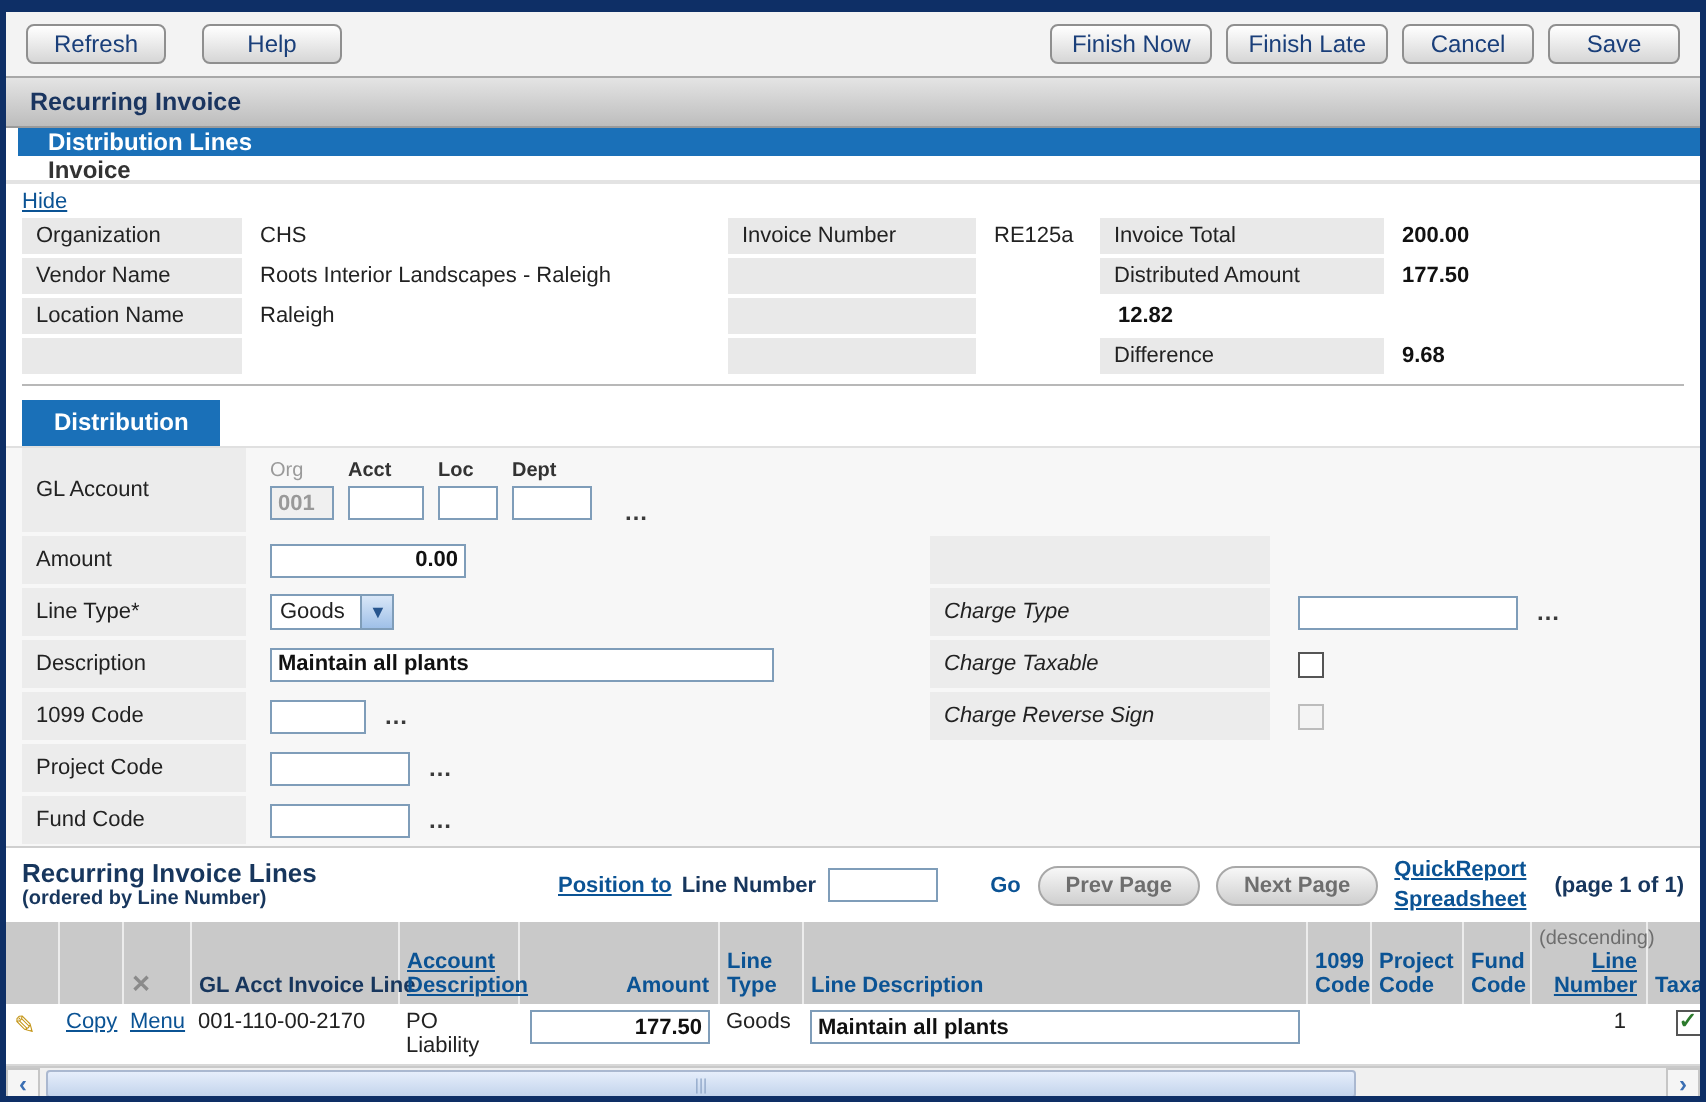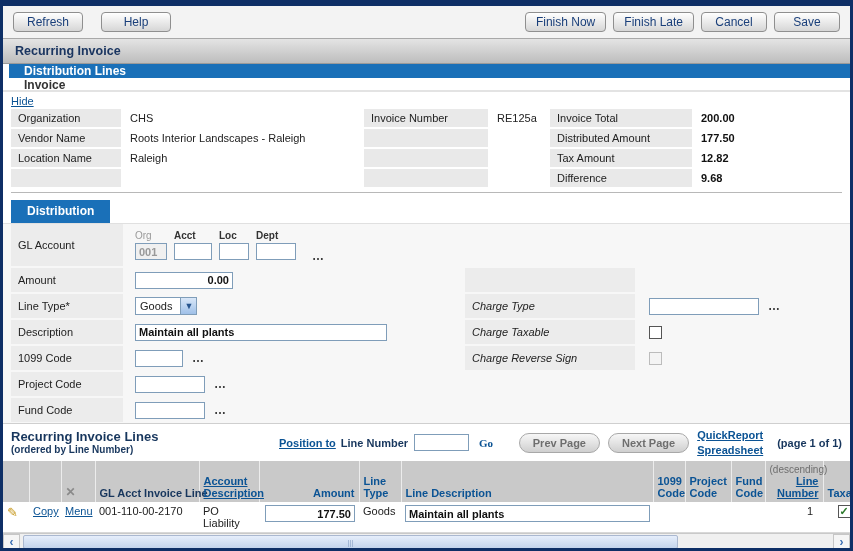--- a/index.html
+++ b/index.html
@@ -165,21 +165,20 @@
       <div class="sgroup g-right">
         <div class="srow">
           <div class="slabel">Invoice Total</div>
           <div class="svalue">200.00</div>
         </div>
         <div class="srow">
           <div class="slabel">Distributed Amount</div>
           <div class="svalue">177.50</div>
         </div>
         <div class="srow">
-          <div class="slabel">Tax Amount</div>
           <div class="svalue">12.82</div>
         </div>
         <div class="srow">
           <div class="slabel">Difference</div>
           <div class="svalue">9.68</div>
         </div>
       </div>
     </div>
     <div class="divider"></div>
   </div>
@@ -289,21 +288,21 @@
 
   <div class="lines-bar">
     <div class="lines-title-box">
       <div class="lines-title">Recurring Invoice Lines</div>
       <div class="lines-sub">(ordered by Line Number)</div>
     </div>
     <div class="pos-group">
       <span class="link">Position to</span>
       <span class="strong-navy" style="margin:0 6px 0 5px;">Line Number</span>
       <input class="inp" style="width: 55px;">
-      <span class="link" style="margin-left:10px; text-decoration:none;font-family:Liberation Serif, serif;">Go</span>
+      <span class="link" style="margin-left:26px; text-decoration:none;">Go</span>
     </div>
     <div style="flex:1;"></div>
     <button class="pill">Prev Page</button>
     <button class="pill">Next Page</button>
     <div class="stack-links">
       <span class="link">QuickReport</span>
       <span class="link">Spreadsheet</span>
     </div>
     <span class="page-info">(page 1 of 1)</span>
   </div>

